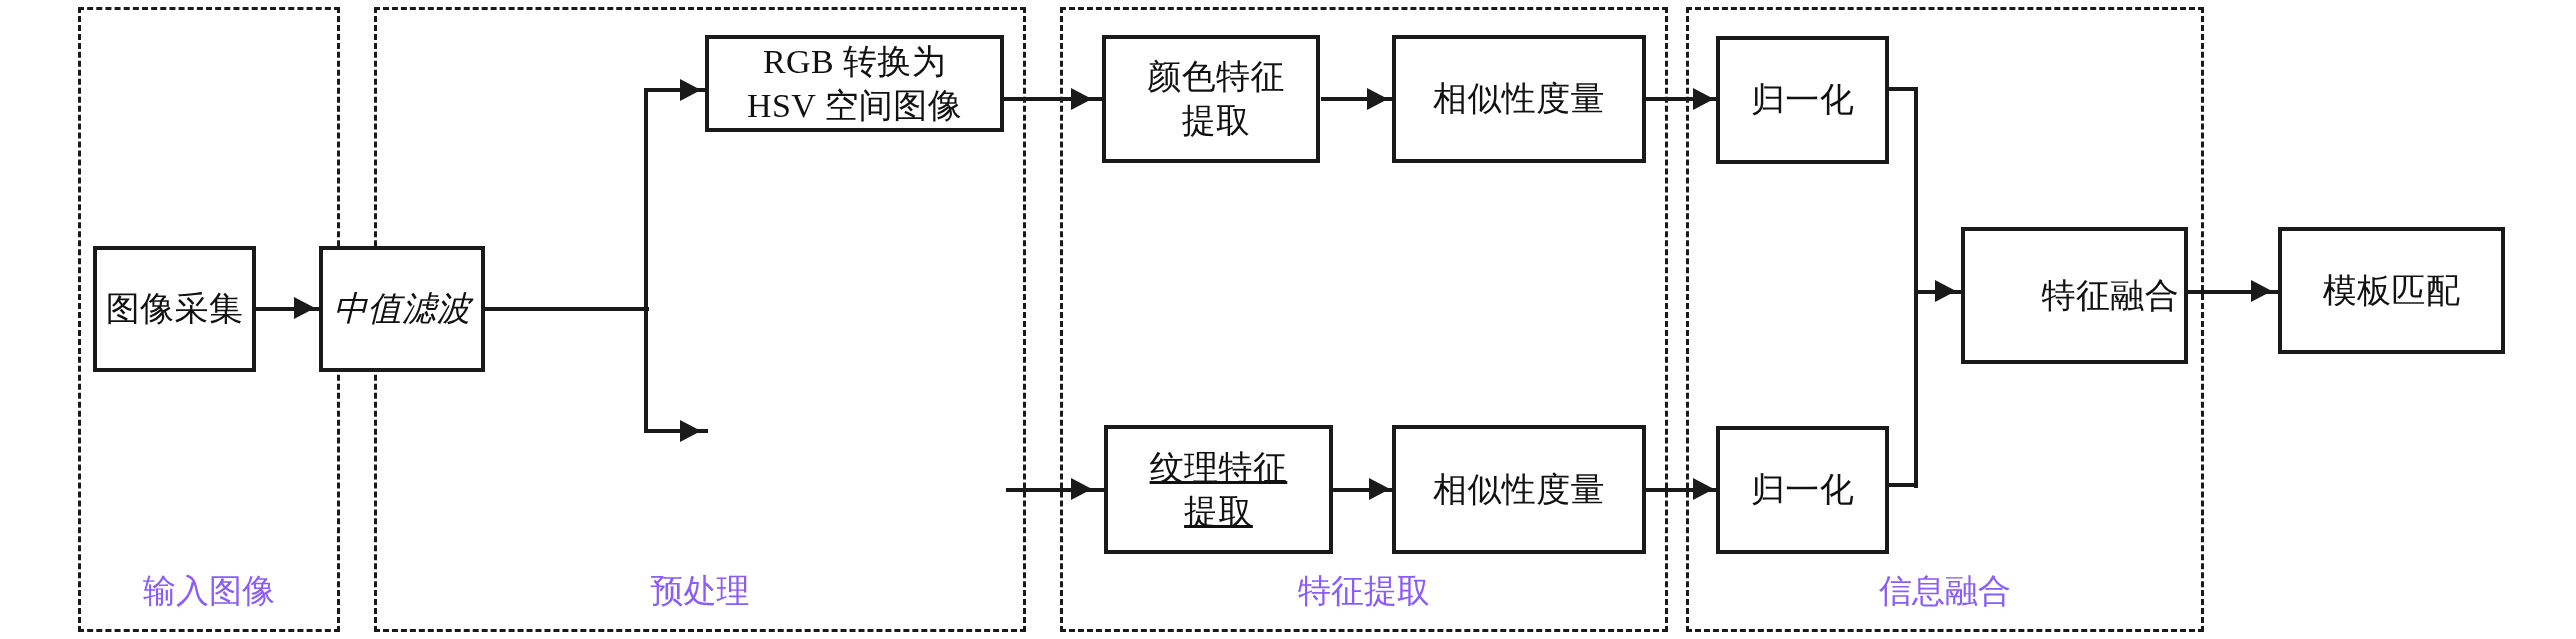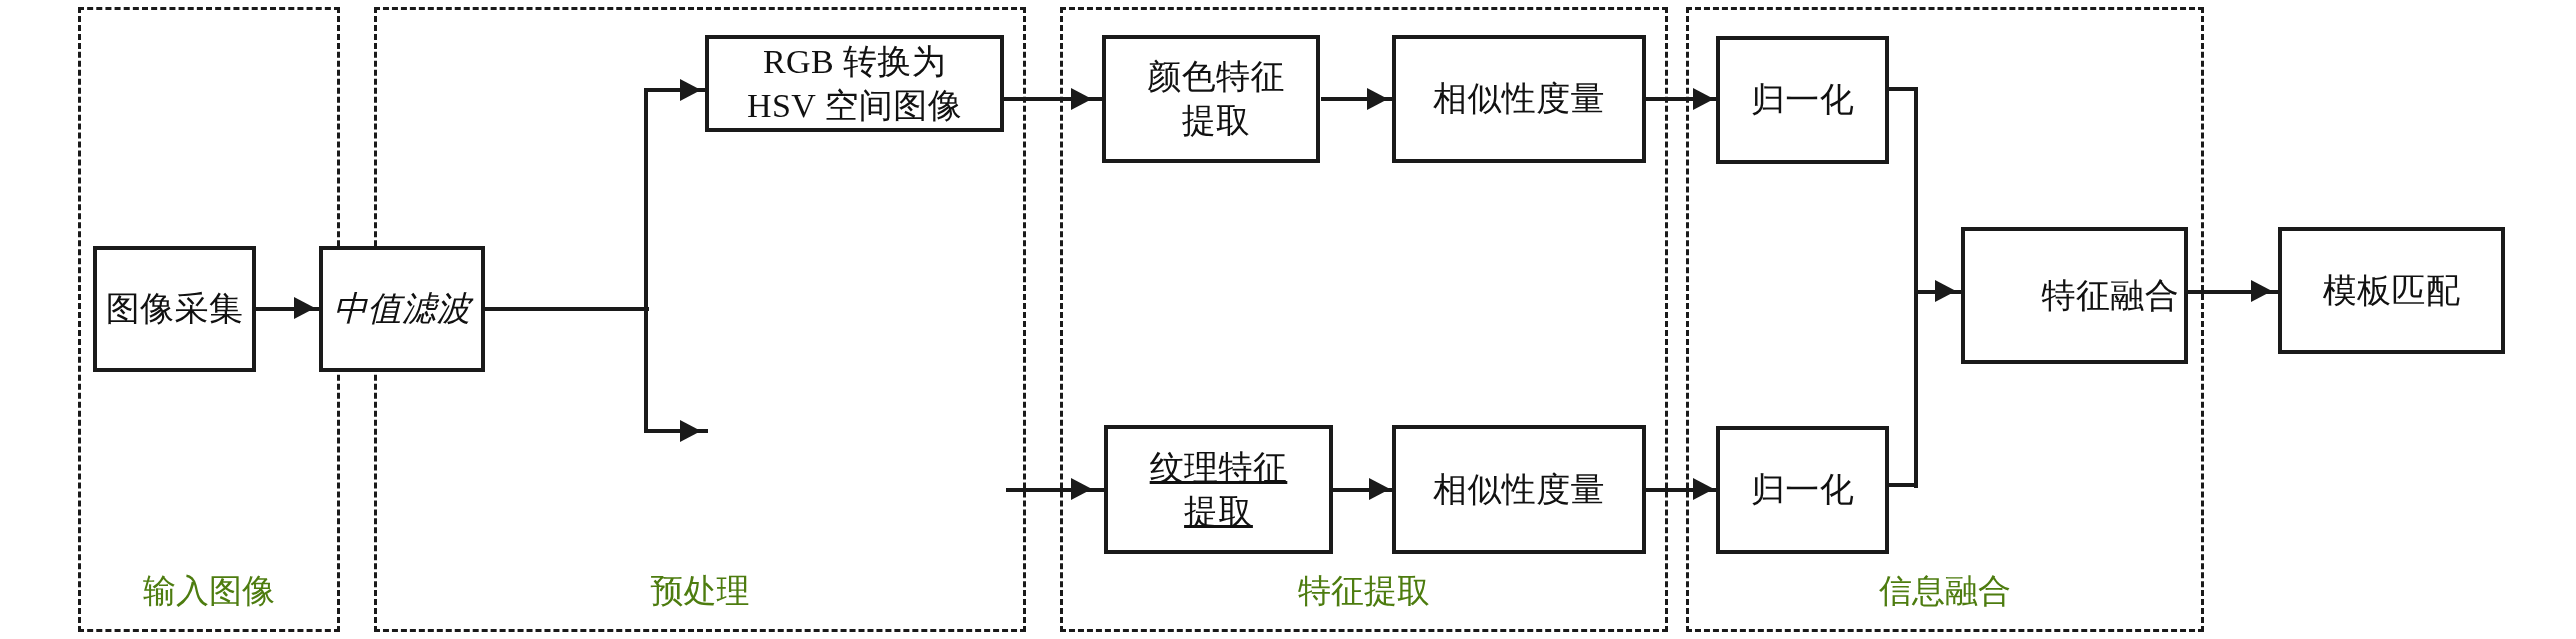--- a/index.html
+++ b/index.html
@@ -20,21 +20,21 @@
     position: absolute;
     border: 3.3px dashed #1a1a1a;
     box-sizing: border-box;
     background: transparent;
   }
   .group-label {
     position: absolute;
     text-align: center;
     font-size: 33px;
     line-height: 1;
-    color: #4d7c0f;
+    color: #8b5cf6;
     white-space: nowrap;
   }
   .node {
     position: absolute;
     border: 4.1px solid #1a1a1a;
     box-sizing: border-box;
     background: #ffffff;
     display: flex;
     align-items: center;
     justify-content: center;

